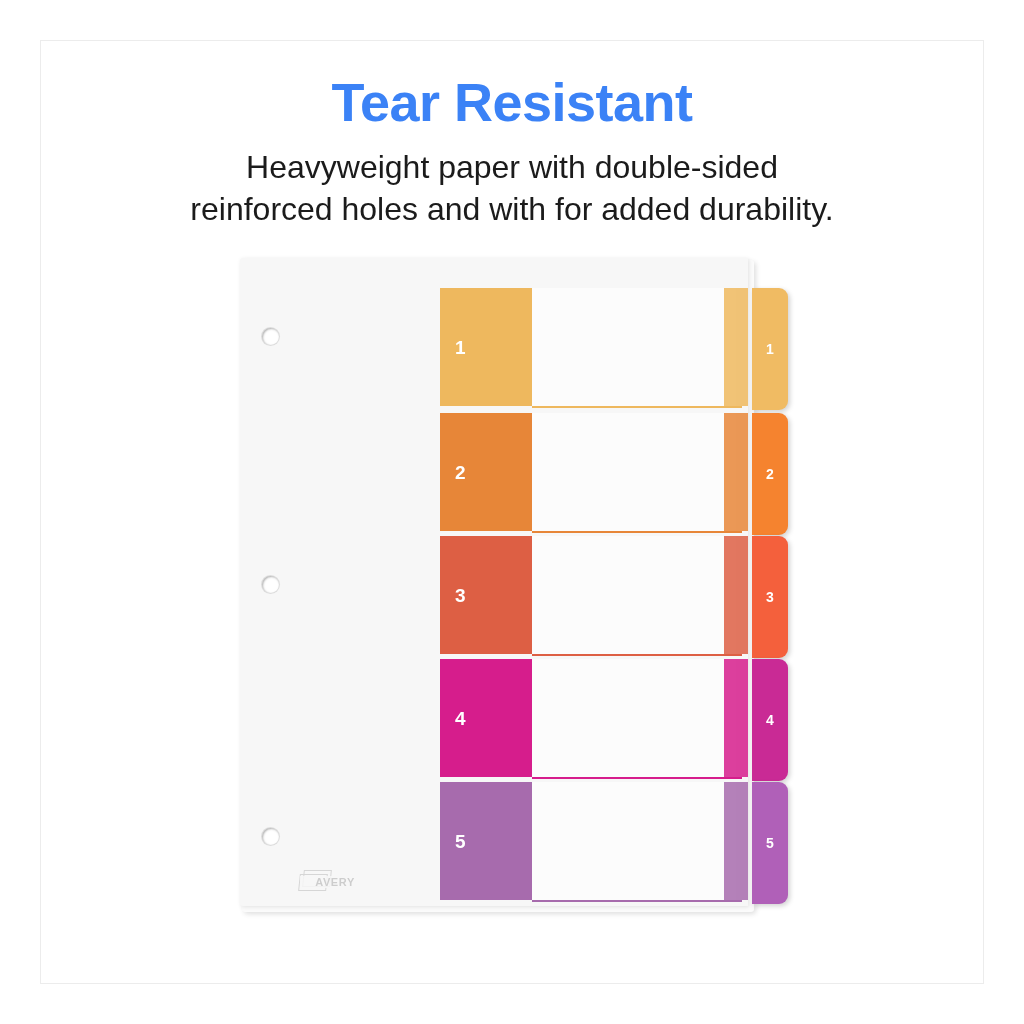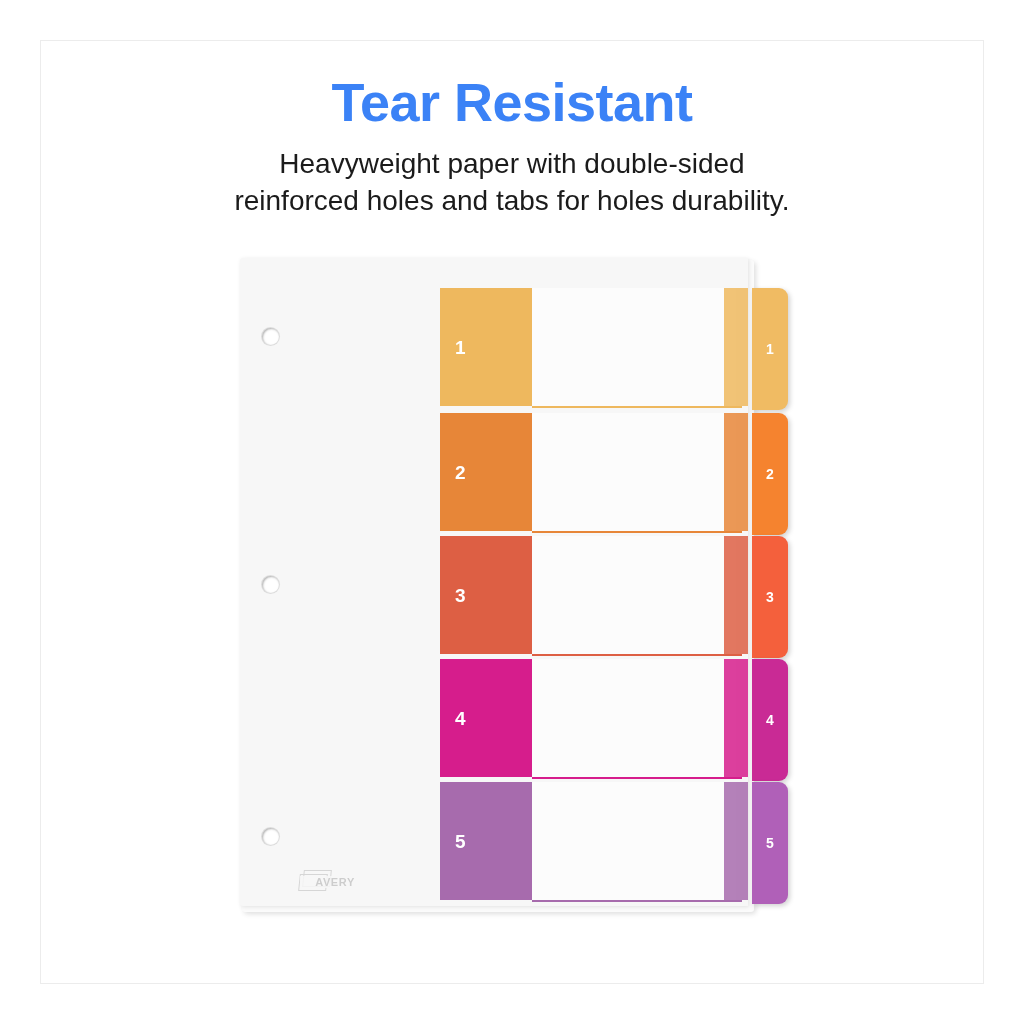--- a/index.html
+++ b/index.html
@@ -45,21 +45,21 @@
     letter-spacing: -0.5px;
     color: #2a4a9b;
     line-height: 1.05;
   }
   .subtitle {
     position: absolute;
     left: 0;
     top: 146px;
     width: 1024px;
     text-align: center;
-    font-size: 28px;
+    font-size: 32px;
     font-weight: normal;
     color: #1b1b1b;
     line-height: 1.32;
   }
   .subtitle .l2 { display: block; }
 
   
   .sheet-wrap {
     position: absolute;
     left: 240px;
@@ -243,21 +243,21 @@
 <body>
 
 <div id="canvas" style="background: rgb(255, 255, 255);">
 
   <div class="frame" style="border-color: rgb(236, 236, 236);"></div>
 
   <div class="headline" style="color: #3b82f6;">Tear Resistant</div>
 
   <div class="subtitle" style="color: rgb(27, 27, 27);">
     <span class="l1">Heavyweight paper with double-sided</span>
-    <span class="l2">reinforced holes and tabs for holes durability.</span>
+    <span class="l2">reinforced holes and with for added durability.</span>
   </div>
 
   <div class="sheet-wrap">
 
     <div class="sheet-stack"></div>
 
     <div class="sheet" style="background: rgb(247, 247, 247);">
 
       <div class="hole h1"></div>
       <div class="hole h2"></div>

